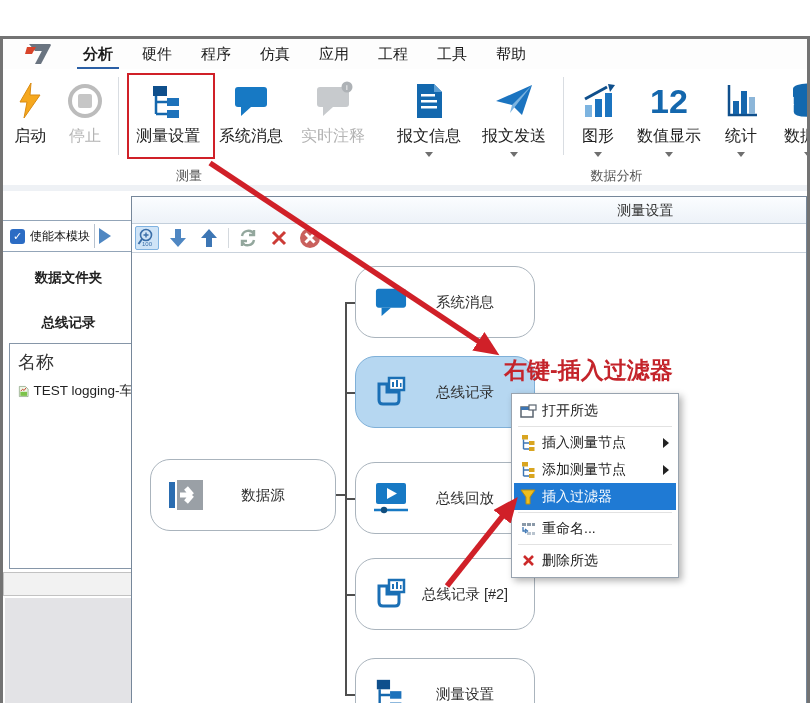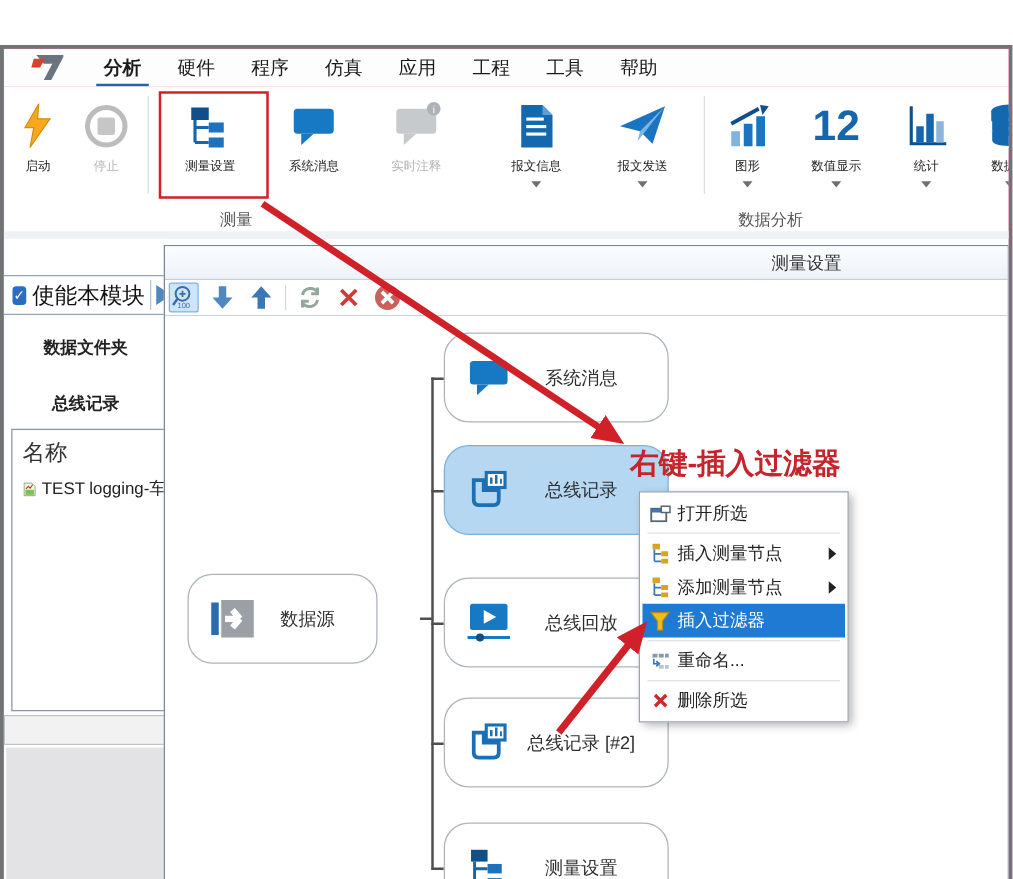--- a/index.html
+++ b/index.html
@@ -19,35 +19,35 @@
   .menu-item.active::after { content:""; position:absolute; left:-4px; right:-4px; bottom:-2px;
     height:3px; background:#2a5fa5; }
   
   .ribbon { position:absolute; left:0; top:30px; right:0; height:122px;
     background:#fff; border-bottom:6px solid #eef1f5; display:flex; }
   .rgroup { display:flex; flex-direction:column; }
   .rbuttons { display:flex; align-items:flex-start; height:100px; }
   .rbtn { display:flex; flex-direction:column; align-items:center; justify-content:flex-start;
     padding-top:10px; height:100px; cursor:default; }
   .rbtn .ricon { height:44px; display:flex; align-items:center; justify-content:center; }
-  .rbtn .rlabel { font-size:10px; margin-top:3px; color:#222; white-space:nowrap;font-family:Liberation Serif, serif; }
+  .rbtn .rlabel { font-size:16px; margin-top:3px; color:#222; white-space:nowrap;font-family:Liberation Serif, serif; }
   .rbtn.disabled .rlabel { color:#b4b4b4; }
   .caret { width:0; height:0; border-left:4px solid transparent; border-right:4px solid transparent;
     border-top:5px solid #6f6f6f; margin-top:5px; }
   .vsep { width:1px; background:#d9dde2; height:78px; margin:8px 6px 0 6px; }
   .rgroup-label { text-align:center; font-size:13px; color:#555; margin-top:-2px; }
   
   .content { position:absolute; left:0; top:152px; right:0; bottom:0; background:#fff; }
   .sidebar { position:absolute; left:0; top:0; width:131px; bottom:0; background:#fff; }
   .enable-row { position:absolute; left:0; top:29px; width:131px; height:32px;
     border-top:1px solid #93a5b8; border-bottom:1px solid #93a5b8;
     display:flex; align-items:center; background:#fff; }
   .checkbox { width:15px; height:15px; border-radius:3px; background:#2b6cc4; margin-left:7px;
     color:#fff; font-size:11px; font-weight:bold; display:flex; align-items:center; justify-content:center; }
-  .enable-label { font-size:18px; margin-left:5px; color:#111; white-space:nowrap; }
+  .enable-label { font-size:12px; margin-left:5px; color:#111; white-space:nowrap; }
   .enable-sep { width:1px; height:24px; background:#b7c2cf; margin-left:4px; }
   .side-label { position:absolute; left:0; width:131px; text-align:center; font-size:13.5px;
     font-weight:600; color:#222; }
   .listbox { position:absolute; left:6px; top:152px; width:125px; height:226px;
     border:1px solid #8696a8; background:#fff; padding:6px 0 0 8px; overflow:hidden; }
   .list-header { font-size:18px; color:#333; margin-bottom:8px; }
   .file-item { display:flex; align-items:center; gap:4px; white-space:nowrap; }
   .file-item .fname { font-size:13.5px; color:#222; }
   .gray-bar { position:absolute; left:0; top:381px; width:131px; height:24px;
     background:#f2f2f2; border:1px solid #c2c2c2; }
@@ -63,21 +63,21 @@
   .tbtn { display:flex; align-items:center; justify-content:center; width:24px; height:24px; }
   .tbtn.active { background:#cfe4f7; border:1px solid #7fb2e0; border-radius:2px; }
   .tsep { width:1px; height:20px; background:#d4d9de; }
   .canvas { position:relative; width:100%; height:479px; background:#fff; overflow:hidden; }
   
   .node { position:absolute; width:180px; height:72px; border:1.5px solid #aab4bd; border-radius:20px;
     background:#fff; display:flex; align-items:center; }
   .node .nicon { margin-left:16px; width:38px; display:flex; justify-content:center; }
   .node .nlabel { flex:1; text-align:center; font-size:14.5px; color:#2e2e2e; margin-right:14px; white-space:nowrap; }
   .node.selected { background:#b6d7f1; border-color:#7fb0d8; }
-  .node.source { left:18px; top:206px; width:152px; }
+  .node.source { left:18px; top:206px; width:186px; }
   .conn { position:absolute; background:#4f4f4f; }
   
   .ctx-menu { position:absolute; left:379px; top:140px; width:168px; background:#fff;
     border:1px solid #98a3af; box-shadow:3px 3px 7px rgba(0,0,0,.3); padding:3px 2px; z-index:30; }
   .ctx-item { display:flex; align-items:center; height:27px; font-size:14px; color:#222; }
   .ctx-item .cicon { width:28px; display:flex; justify-content:center; }
   .ctx-item .clabel { flex:1; }
   .ctx-item .subarrow { width:0; height:0; border-top:5px solid transparent; border-bottom:5px solid transparent;
     border-left:6px solid #222; margin-right:7px; }
   .ctx-item.highlighted { background:#1f7ad4; color:#fff; }

